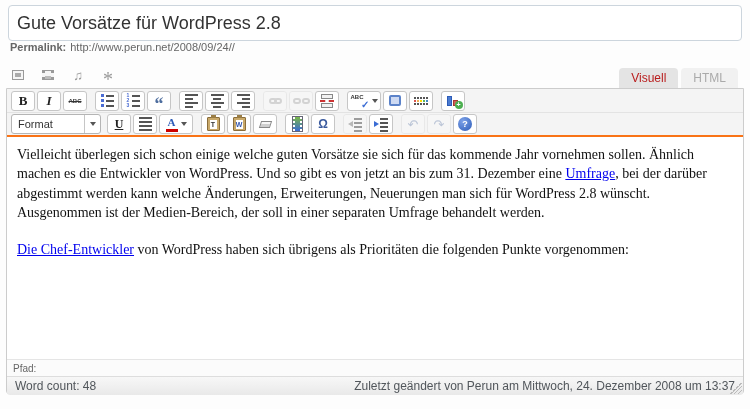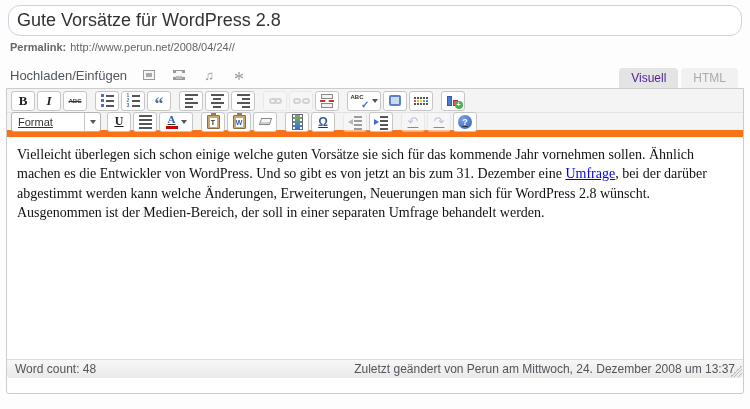--- a/index.html
+++ b/index.html
@@ -8,22 +8,22 @@
     font-family:"Liberation Sans", sans-serif;
     background:#fdfdfd;
     color:#333;
     position:relative;
     overflow:hidden;
   }
 
   
   .title-wrap { position:absolute; left:8px; top:5px; right:8px; }
   .title-input {
-    width:100%; height:31px;
-    border:1px solid #ccd5dd; border-radius:12px;
+    width:100%; height:36px;
+    border:1px solid #ccd5dd; border-radius:4px;
     font-family:"Liberation Sans", sans-serif;
     font-size:18px; color:#333;
     padding:0 8px; background:#fff; outline:none;
   }
 
   
   .permalink-row {
     position:absolute; left:10px; top:41px; right:20px;
     font-size:11px; color:#666;
     display:flex; align-items:flex-start; white-space:nowrap;
@@ -56,33 +56,33 @@
   .mi-video::after { content:""; position:absolute; left:0; bottom:0; width:100%; height:3px; background:#bbb; }
   .mi-audio { font-size:13px; color:#999; line-height:1; }
   .mi-media { font-family:"Liberation Serif", serif; font-size:20px; color:#999; line-height:0.6; margin-top:8px; }
 
   
   .tabs { position:absolute; top:68px; right:12px; display:flex; gap:3px; }
   .tab {
     height:21px; padding:3px 12px 0;
     font-size:12px; border-radius:4px 4px 0 0; cursor:pointer;
   }
-  .tab-active { background:#e4e4e4; color:#4c1d95; }
+  .tab-active { background:#e4e4e4; color:#b91c1c; }
   .tab-inactive { background:#f1f1f1; color:#aaa; }
 
   
   .editor-wrap {
     position:absolute; left:6px; top:88px; width:738px; height:306px;
     border:1px solid #ccc; border-radius:0 0 3px 3px; background:#fff;
   }
   .mce-toolbar {
     background:#f4f4f4; border-bottom:1px solid #e3e3e3;
     display:flex; align-items:center; padding:2px 4px; height:24px; gap:2px;
   }
-  .mce-toolbar.row2 { border-bottom:7px solid #f97316;text-decoration:underline; }
+  .mce-toolbar.row2 { border-bottom:2px solid #f97316; }
   .mce-btn {
     width:24px; height:20px; background:#fff;
     border:1px solid #c6c6c6; border-radius:3px;
     display:flex; align-items:center; justify-content:center;
     cursor:pointer; position:relative; flex:none;
   }
   .mce-btn.disabled { border-color:#e0e0e0; background:#f9f9f9; opacity:.55; cursor:default; }
   .sep { width:4px; flex:none; }
 
   .glyph-b { font-family:"Liberation Serif", serif; font-weight:bold; font-size:13px; color:#222; }
@@ -214,26 +214,25 @@
 </style>
 </head>
 <body>
 
 <div class="title-wrap">
   <input class="title-input" type="text" value="Gute Vorsätze für WordPress 2.8" style="">
 </div>
 
 <div class="permalink-row">
   <span class="permalink-label">Permalink:</span>
-  <span>http://www.perun.net/2008/04/24/</span>
+  <span>http://www.perun.net/2008/09/24/</span>
     <span>/</span>
 </div>
 
 <div class="media-row">
-  <span>Hochladen/Einfügen</span>
   <span class="media-btn">
       <span class="mi-image"></span>
     </span>
   <span class="media-btn">
       <span class="mi-video"></span>
     </span>
   <span class="media-btn">
       <span class="mi-audio">♫</span>
     </span>
   <span class="media-btn">
@@ -461,21 +460,25 @@
     <div class="mce-btn disabled">
         <span class="glyph-undo">↷</span>
       </div>
     <div class="mce-btn">
         <span class="glyph-help">?</span>
       </div>
   </div>
 
   <div class="editor-content">
     <p><span>Vielleicht überlegen sich schon einige welche guten Vorsätze sie sich für das kommende Jahr vornehmen sollen. Ähnlich machen es die Entwickler von WordPress. Und so gibt es von jetzt an bis zum 31. Dezember eine </span><a>Umfrage</a><span>, bei der darüber abgestimmt werden kann welche Änderungen, Erweiterungen, Neuerungen man sich für WordPress 2.8 wünscht. Ausgenommen ist der Medien-Bereich, der soll in einer separaten Umfrage behandelt werden.</span></p>
+    <p><a>Die Chef-Entwickler</a><span> von WordPress haben sich übrigens als Prioritäten die folgenden Punkte vorgenommen:</span></p>
   </div>
 
+  <div class="path-bar">
+    <span>Pfad:</span>
+  </div>
 
   <div class="status-bar">
     <span>Word count: 48</span>
     <span>Zuletzt geändert von Perun am Mittwoch, 24. Dezember 2008 um 13:37</span>
     <span class="resize-grip"></span>
   </div>
 </div>
 
 </body></html>

